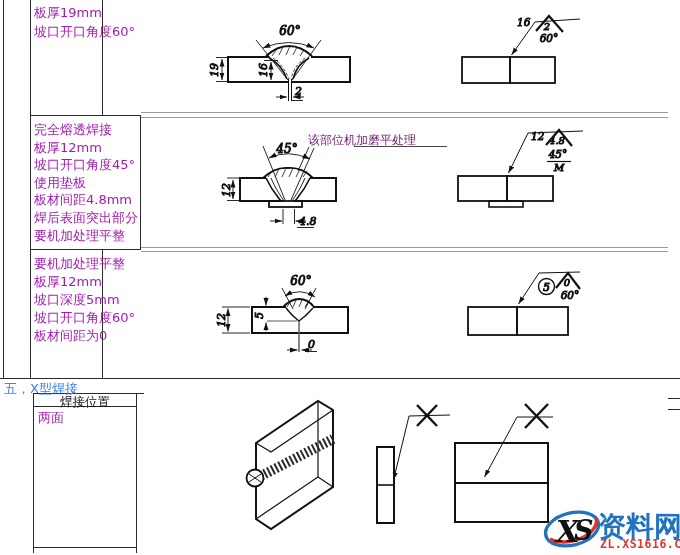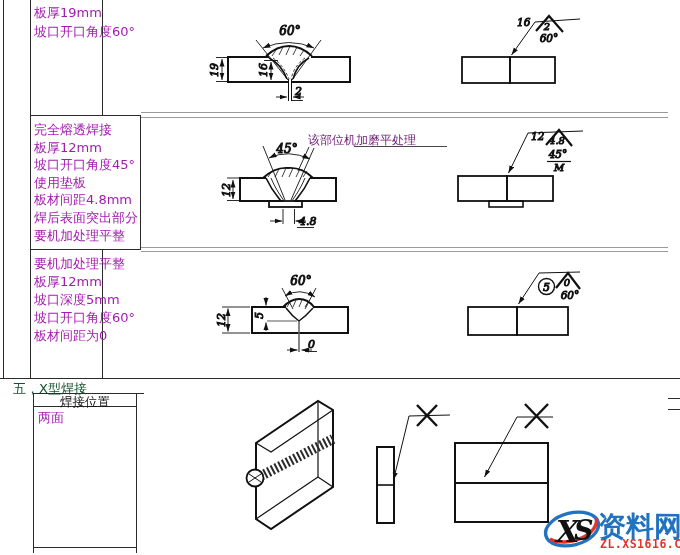--- a/index.html
+++ b/index.html
@@ -4,21 +4,21 @@
 <style>
   html,body{margin:0;padding:0;background:#fff;}
   .page{position:relative;width:680px;height:555px;background:#fff;overflow:hidden;
         font-family:"DejaVu Sans","Liberation Sans",sans-serif;color:#1a1a1a;}
   .abs{position:absolute;white-space:nowrap;}
   .spec{font-size:13px;color:#a21caf;}
   .spec div{height:19px;line-height:19px;}
   .spec.tight div{height:17.6px;line-height:17.6px;}
   .spec.mid div{height:18px;line-height:18px;}
   .note{font-size:12px;color:#701a75;}
-  .sect-title{font-size:13px;color:#14532d;margin-left:9px;}
+  .sect-title{font-size:13px;color:#3b82f6;}
   .tbl-head{font-size:12.5px;color:#111;text-align:center;}
   svg{position:absolute;left:0;top:0;}
   svg text{font-family:"DejaVu Serif","Liberation Serif",serif;font-style:italic;fill:#111;}
   .wm-name{font-size:28px;font-weight:bold;color:#2272bf;font-family:"DejaVu Sans",sans-serif;}
   .wm-url{font-size:11.5px;font-weight:bold;color:#e2342b;letter-spacing:0.5px;
           font-family:"DejaVu Sans Mono","Liberation Mono",monospace;}
 </style>
 </head>
 <body>
 

